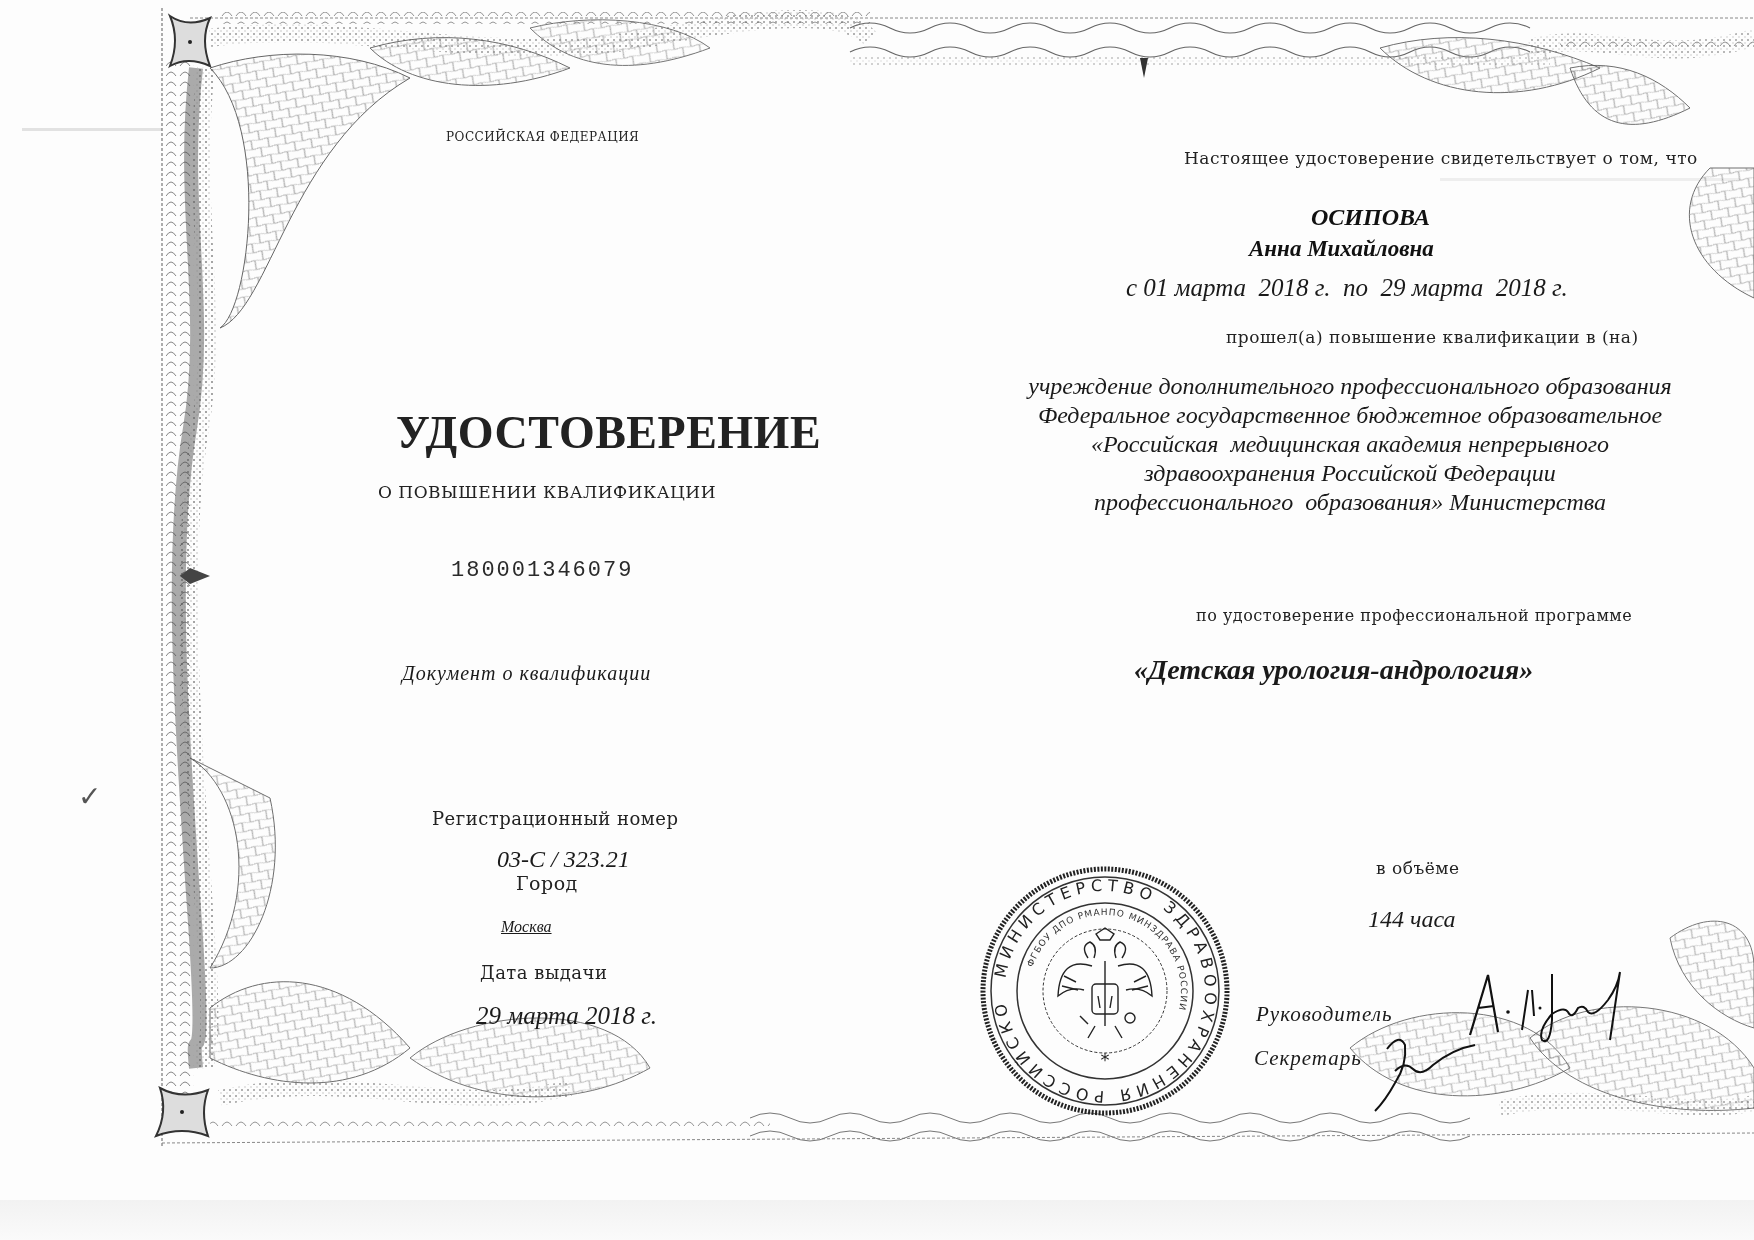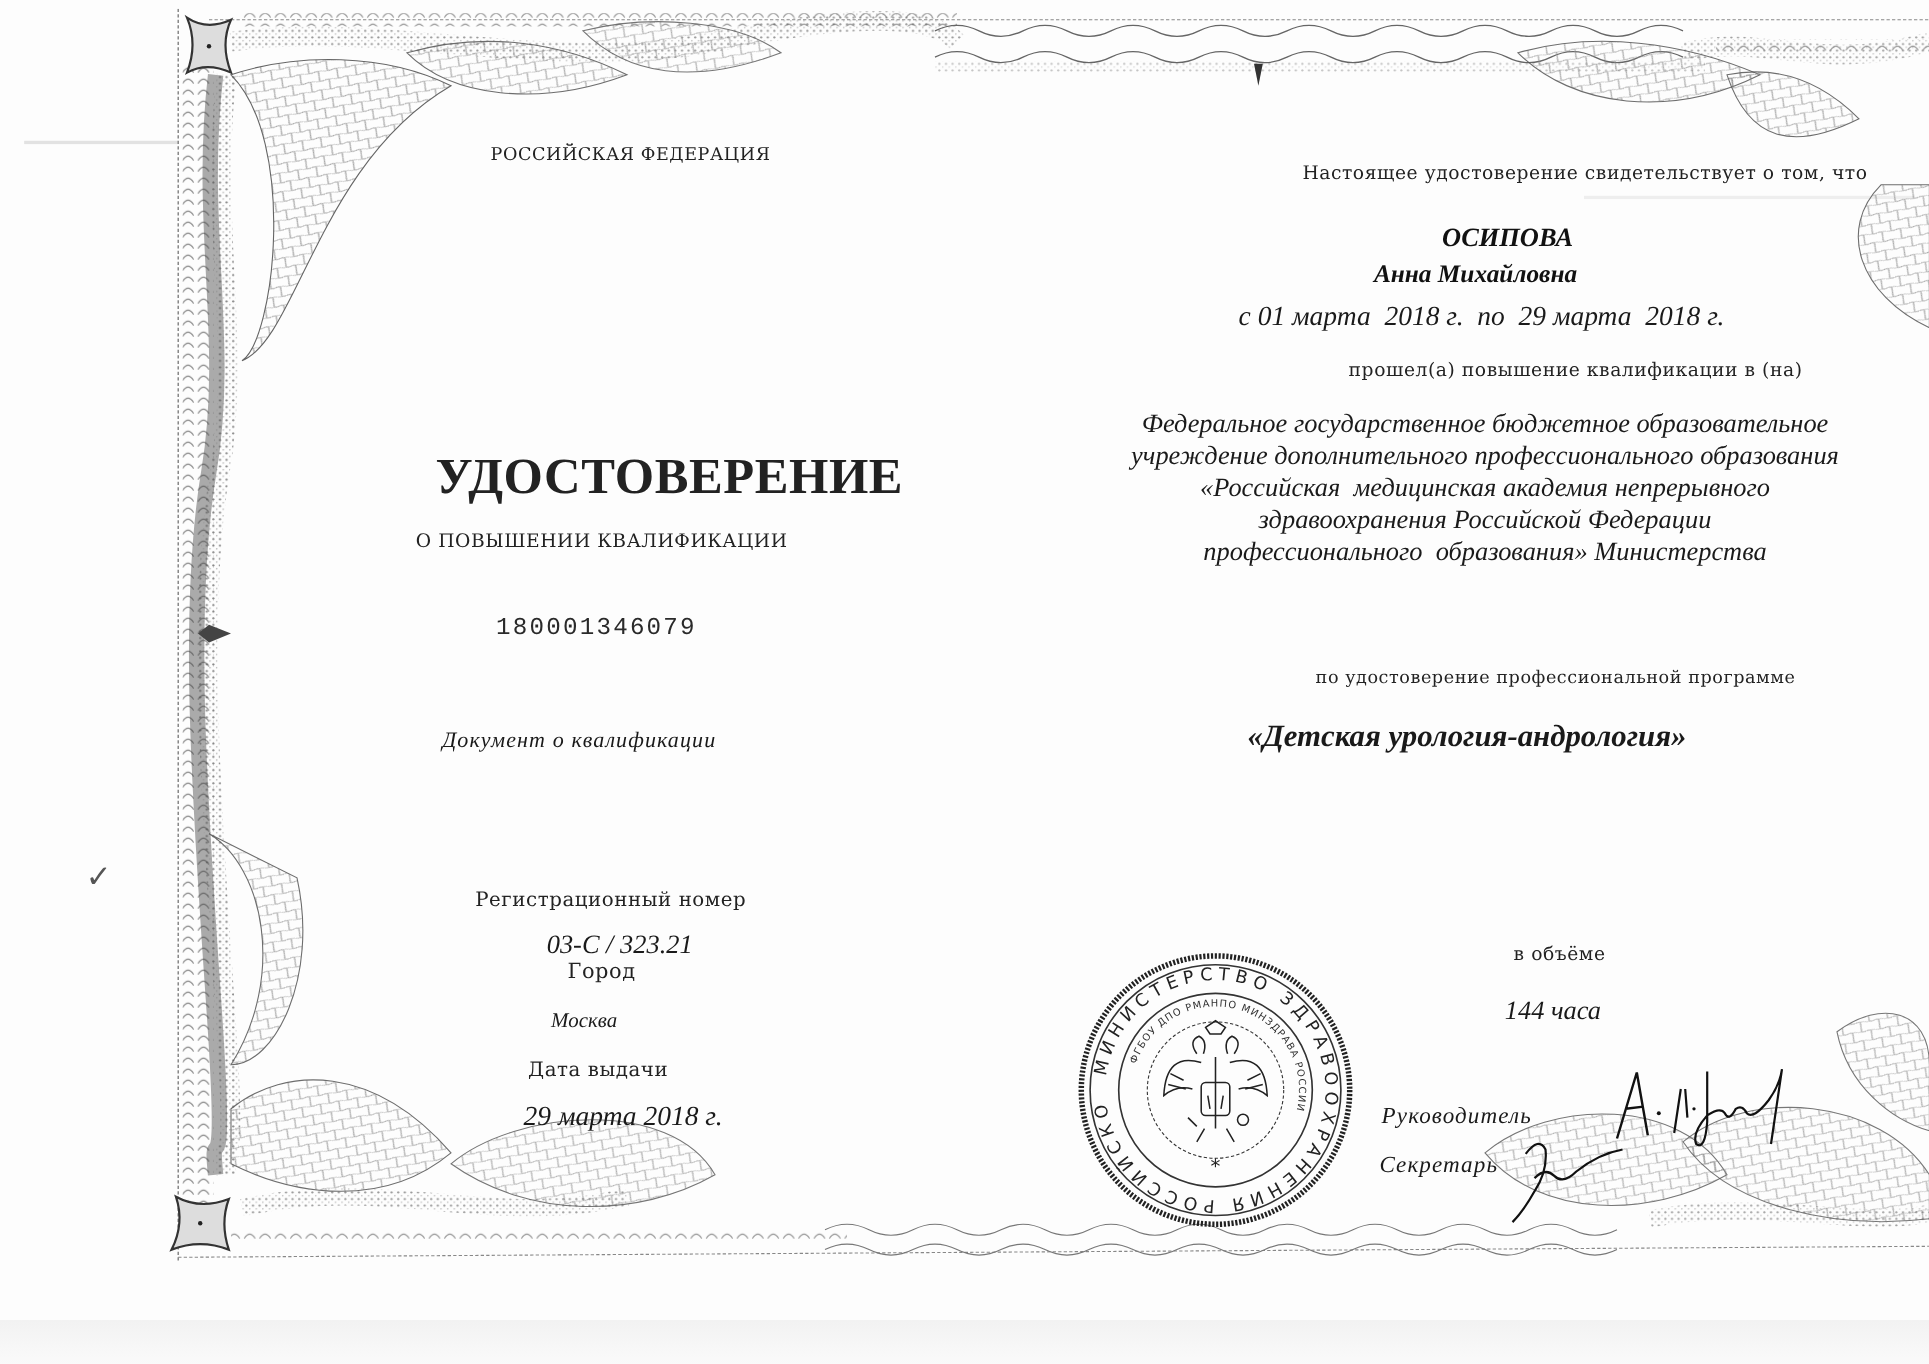--- a/index.html
+++ b/index.html
@@ -8,21 +8,21 @@
 
   .scan { position: absolute; left: 0; top: 0; width: 1754px; height: 1240px; background: #fdfdfd; }
   .scan-streak { position: absolute; height: 3px; background: #d6d6d6; opacity: .7; }
   .bottom-shadow { position: absolute; left: 0; top: 1200px; width: 1754px; height: 40px;
     background: linear-gradient(#f2f2f2, #fafafa); }
 
   .frame { position: absolute; left: 150px; top: 8px; width: 1604px; height: 1152px; }
   .frame svg { position: absolute; left: 0; top: 0; }
 
   .txt { position: absolute; white-space: nowrap; }
-  .sc { font-family: "DejaVu Serif", serif; font-size: 16px; letter-spacing: .5px; color: #222; }
+  .sc { font-family: "DejaVu Serif", serif; font-size: 12px; letter-spacing: .5px; color: #222; }
   .it { font-family: "Liberation Serif", serif; font-style: italic; color: #1a1a1a; }
   .mono { font-family: "Liberation Mono", monospace; font-size: 22px; letter-spacing: 2px; color: #2a2a2a; }
 
   .title { font-family: "Liberation Serif", serif; font-weight: bold; font-size: 46px; letter-spacing: .5px; color: #222; margin-left: 48px; }
   .center-block { position: absolute; text-align: center; }
   .org { font-family: "Liberation Serif", serif; font-style: italic; font-size: 24px; line-height: 29px; color: #1a1a1a; text-align: center; }
   .program { font-family: "Liberation Serif", serif; font-style: italic; font-weight: bold; font-size: 28px; color: #1a1a1a; }
   .name { font-family: "Liberation Serif", serif; font-style: italic; font-weight: bold; color: #111; margin-top: 16px; }
 
   .checkmark { position: absolute; left: 78px; top: 780px; font-size: 28px; color: #555; font-family: "DejaVu Sans", sans-serif; }
@@ -112,36 +112,36 @@
 <div class="txt sc" style="left:378px; top:482px; font-size:17px;">О ПОВЫШЕНИИ КВАЛИФИКАЦИИ</div>
 
 <div class="txt mono" style="left:451px; top:558px;">180001346079</div>
 
 <div class="txt it" style="left:402px; top:662px; font-size:20px; letter-spacing:1px;">Документ о квалификации</div>
 
 <div class="txt sc" style="left:432px; top:808px; font-size:18px;text-align:right;">Регистрационный номер</div>
 <div class="txt it" style="left:497px; top:846px; font-size:24px;">03-С / 323.21</div>
 <div class="txt sc" style="left:516px; top:872px; font-size:19px;">Город</div>
 
-<div class="txt it" style="left:501px; top:918px; font-size:19px;">Москва</div>
+<div class="txt it" style="left:501px; top:918px; font-size:16px;text-decoration:underline;">Москва</div>
 <div class="txt sc" style="left:480px; top:962px; font-size:18px;">Дата выдачи</div>
 <div class="txt it" style="left:476px; top:1002px; font-size:25px;">29 марта 2018 г.</div>
 
 <div class="txt sc" style="left:1184px; top:148px; font-size:17px;">Настоящее удостоверение свидетельствует о том, что</div>
 
 <div class="txt name" style="left:1311px; top:188px; font-size:24px;">ОСИПОВА</div>
 <div class="txt name" style="left:1249px; top:220px; font-size:23px;">Анна Михайловна</div>
 
 <div class="txt it" style="left:1126px; top:274px; font-size:25px; white-space:pre;">с 01 марта  2018 г.  по  29 марта  2018 г.</div>
 
 <div class="txt sc" style="left:1226px; top:327px; font-size:17px;">прошел(а) повышение квалификации в (на)</div>
 
 <div class="center-block org" style="left:990px; top:372px; width:720px;">
+  <div>учреждение дополнительного профессионального образования</div>
   <div>Федеральное государственное бюджетное образовательное</div>
-  <div>учреждение дополнительного профессионального образования</div>
   <div style="white-space:pre;">«Российская  медицинская академия непрерывного</div>
   <div>здравоохранения Российской Федерации</div>
   <div style="white-space:pre;">профессионального  образования» Министерства</div>
 </div>
 
 <div class="txt sc" style="left:1196px; top:606px; font-size:16px;">по удостоверение профессиональной программе</div>
 <div class="txt program" style="left:1134px; top:654px;">«Детская урология-андрология»</div>
 
 <div class="txt sc" style="left:1376px; top:858px; font-size:17px;">в объёме</div>
 <div class="txt it" style="left:1368px; top:906px; font-size:24px;">144 часа</div>

